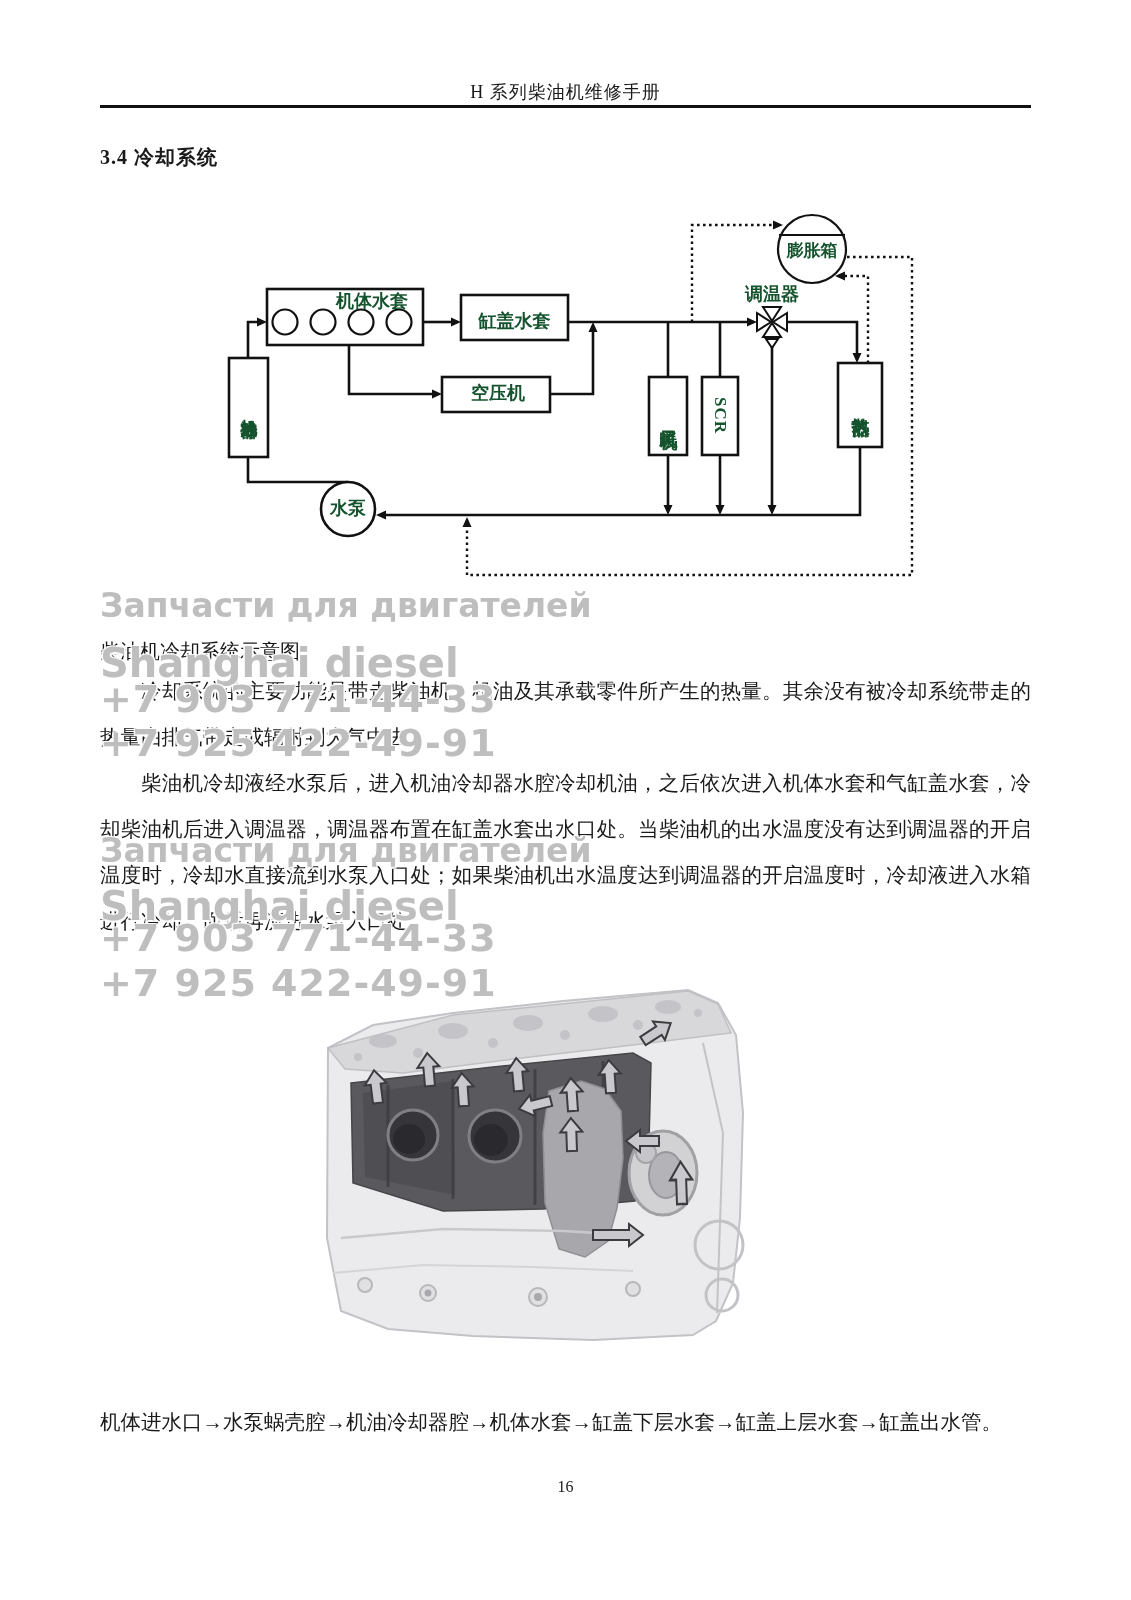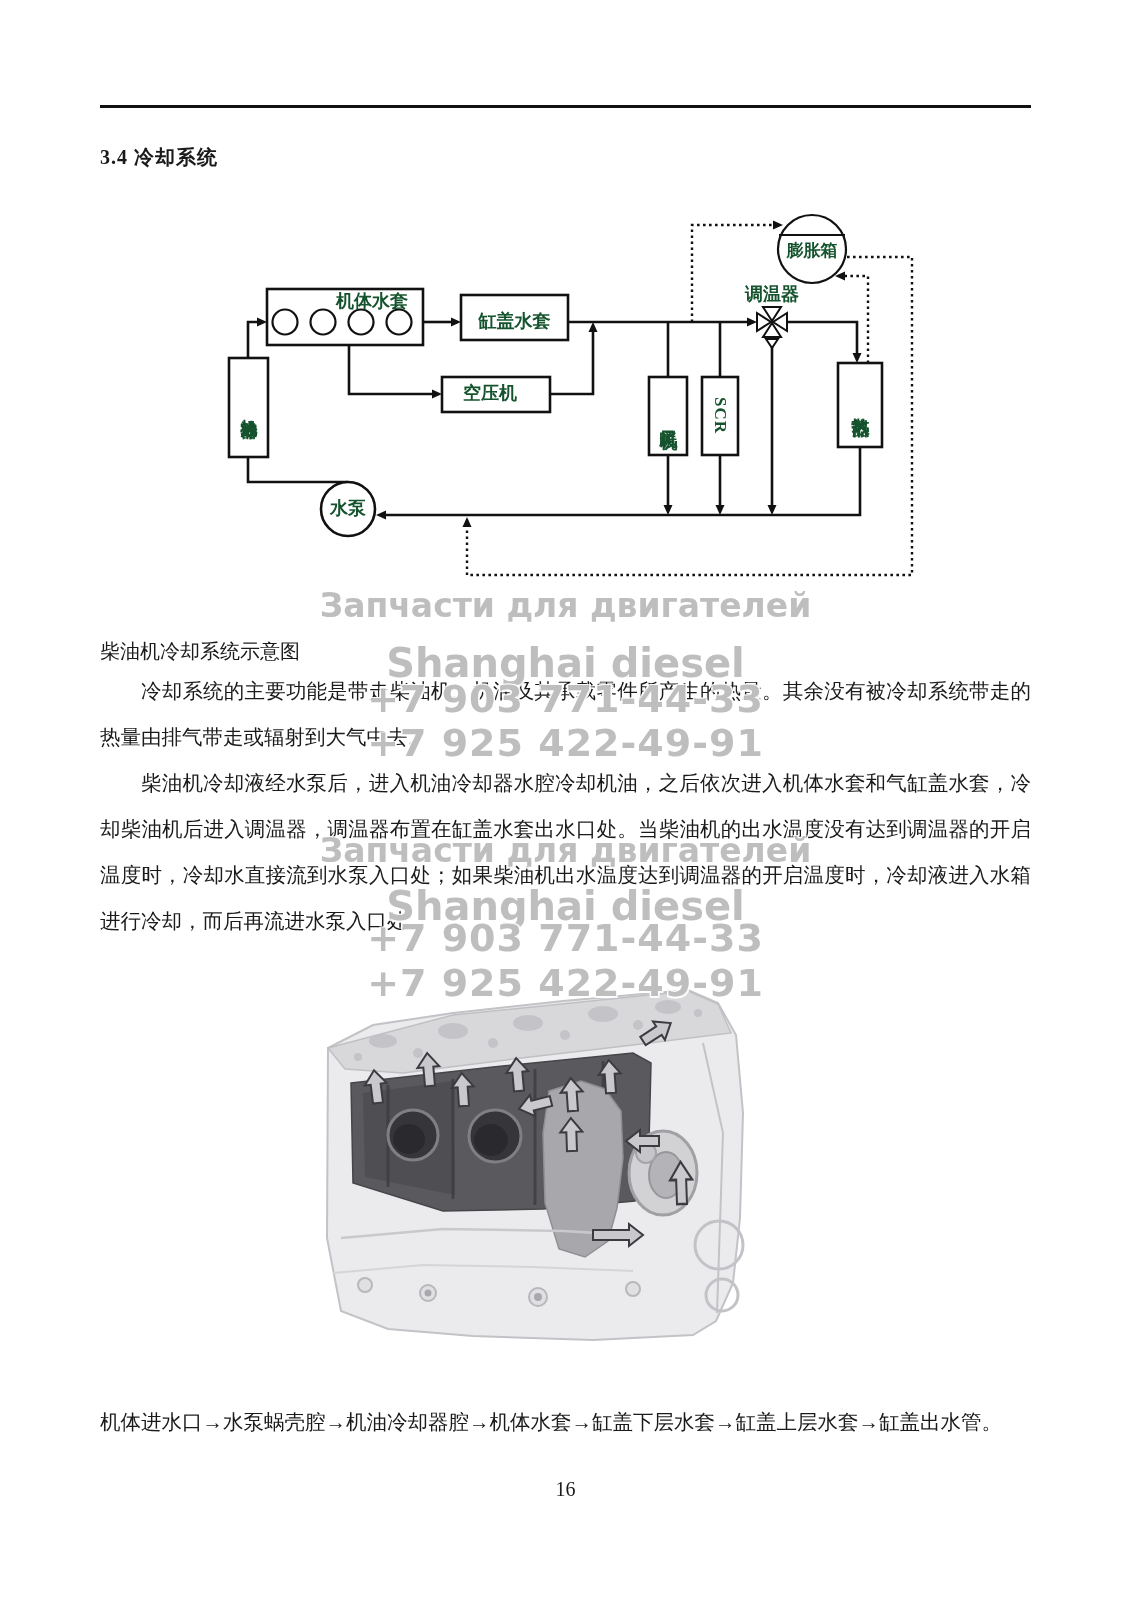--- a/index.html
+++ b/index.html
@@ -46,44 +46,45 @@
     position:absolute;left:100px;width:931px;
     font-size:20.5px;line-height:46px;text-align:justify;
     text-indent:2em;
   }
   .path-line{
     position:absolute;left:100px;width:1010px;
     font-size:20.5px;white-space:nowrap;
   }
   .page-number{
     position:absolute;top:1478px;left:0;width:1131px;
-    text-align:center;font-size:20px;
+    text-align:center;font-size:16px;
   }
   
   .wm{
-    position:absolute;left:100px;width:931px;text-align:center;
+    position:absolute;left:100px;width:931px;text-align:left;
     font-family:"DejaVu Sans","Liberation Sans",sans-serif;
     font-weight:bold;color:rgba(150,150,150,0.62);
     text-shadow:-1.5px -1.5px 0 rgba(255,255,255,.85),
                  1.5px -1.5px 0 rgba(255,255,255,.85),
                 -1.5px  1.5px 0 rgba(255,255,255,.85),
                  1.5px  1.5px 0 rgba(255,255,255,.85);
     white-space:nowrap;z-index:5;pointer-events:none;
   }
   .wm-ru{font-size:33px;}
   .wm-en{font-size:40px;margin-top:12px;}
   .wm-ph{font-size:38px;letter-spacing:1px;}
   
   .engine{position:absolute;left:303px;top:983px;width:450px;height:365px;}
 </style>
 </head>
 <body>
 
 <div class="page">
 
+  <div class="header-title">H 系列柴油机维修手册</div>
   <div class="header-rule"></div>
 
   <div class="section-title">3.4 冷却系统</div>
 
   <div class="diagram">
     <svg width="700" height="392" viewBox="0 0 700 392">
 
       <g stroke="#111" stroke-width="2.6" fill="none">
         <path d="M28,163 L28,127 L37,127"></path>
         <path d="M203,127 L231,127"></path>
@@ -145,21 +146,21 @@
         <path d="M552,320 L547.5,310 L556.5,310 Z"></path>
         <path d="M156,320 L166,315.5 L166,324.5 Z"></path>
         <path d="M563,30 L553,25.5 L553,34.5 Z"></path>
         <path d="M247,322 L242.5,332 L251.5,332 Z"></path>
         <path d="M615,81 L625,76.5 L625,85.5 Z"></path>
       </g>
     </svg>
 
     <div class="dlabel" style="left:47px;top:97px;width:154px;padding-left:28px;">机体水套</div>
     <div class="dlabel" style="left:241px;top:117px;width:107px;">缸盖水套</div>
-    <div class="dlabel" style="left:214px;top:189px;width:112px;">空压机</div>
+    <div class="dlabel" style="left:222px;top:189px;width:112px;">空压机</div>
     <div class="dlabel vert" style="left:9px;top:167px;width:39px;height:91px;font-size:17px;">机油冷却器</div>
     <div class="dlabel vert" style="left:429px;top:186px;width:38px;height:70px;">暖风机</div>
     <div class="dlabel vert" style="left:482px;top:186px;width:36px;height:70px;font-size:17px;">SCR</div>
     <div class="dlabel vert" style="left:618px;top:172px;width:44px;height:76px;">散热器</div>
     <div class="dlabel" style="left:101px;top:304px;width:54px;">水泵</div>
     <div class="dlabel" style="left:557px;top:47px;width:70px;font-size:17px;">膨胀箱</div>
     <div class="dlabel" style="left:510px;top:90px;width:84px;">调温器</div>
   </div>
 
   <div class="wm wm-ru" style="top:586px;">Запчасти для двигателей</div>

